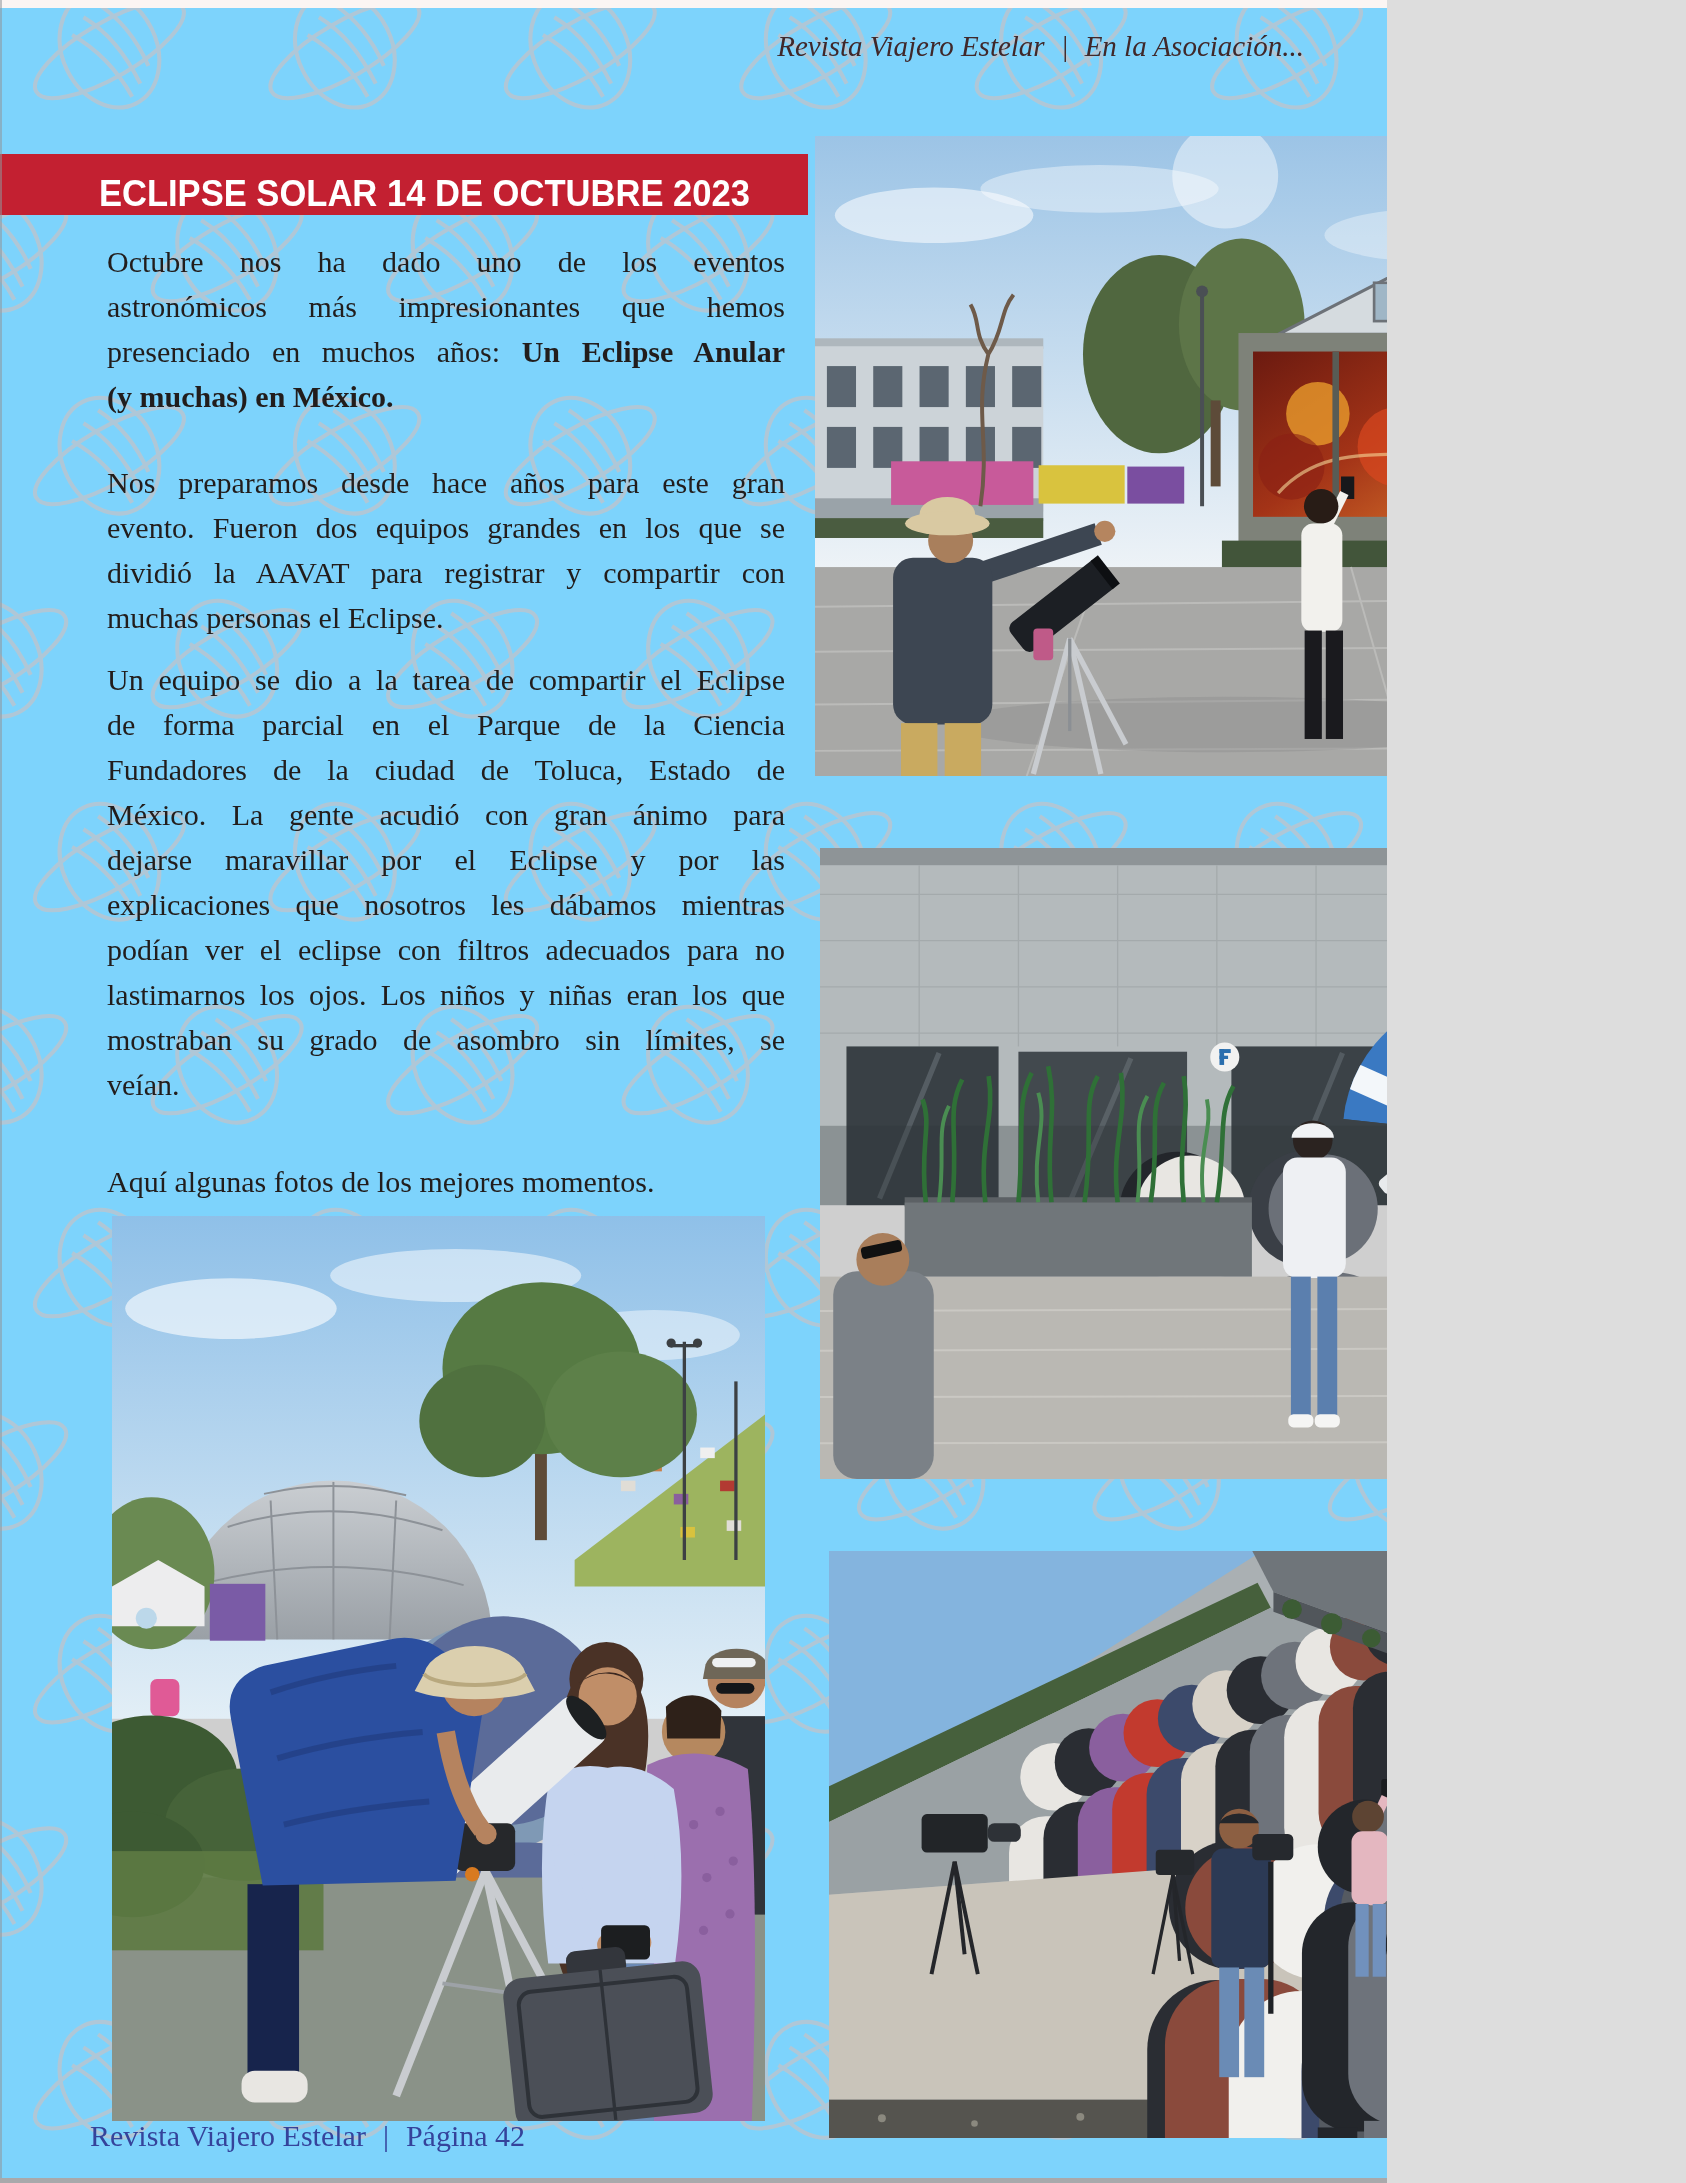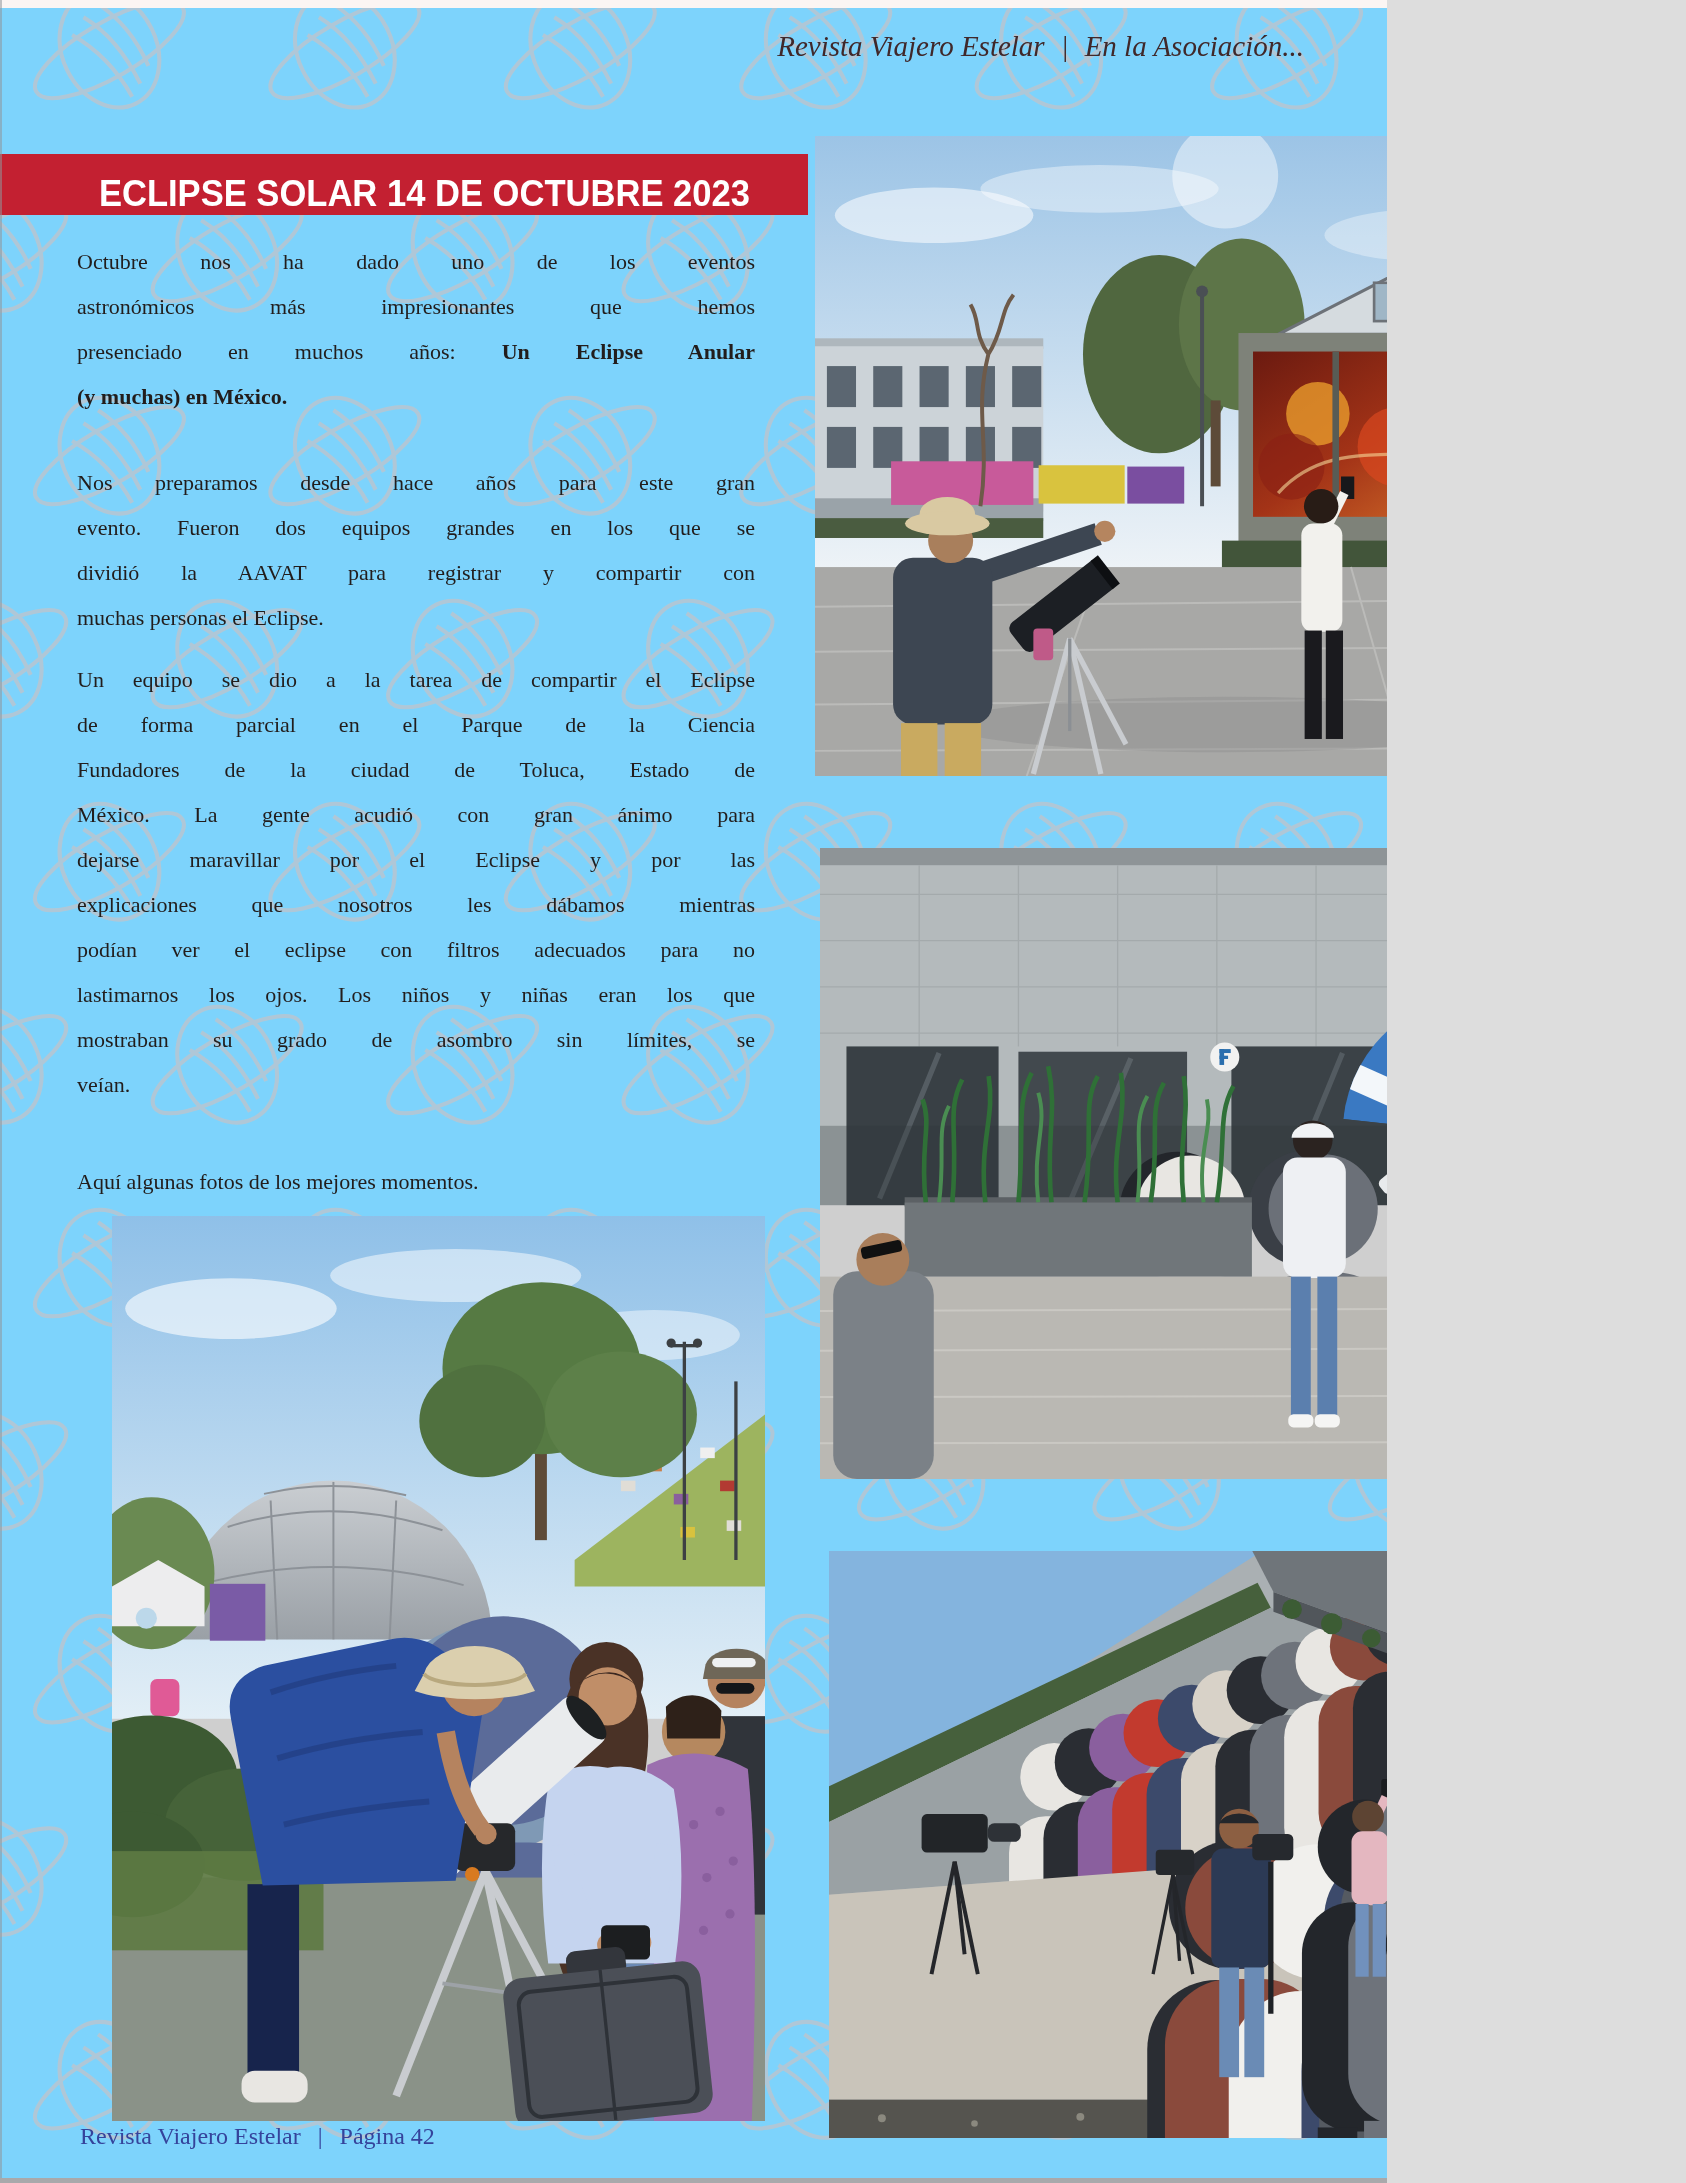--- a/index.html
+++ b/index.html
@@ -12,33 +12,33 @@
 
   .hdr{position:absolute;top:30px;right:83px;font-style:italic;font-size:29px;color:#40282a;
        white-space:nowrap;z-index:2;}
   .hdr .sep{margin:0 16px;color:#40282a;}
 
   .banner{position:absolute;left:0;top:154px;width:808px;height:61px;background:#c32031;
           display:flex;align-items:flex-end;z-index:2;}
   .banner span{font-family:"Liberation Sans",sans-serif;font-weight:bold;font-size:36px;color:#ffffff;
           padding-left:103px;white-space:nowrap;transform:scaleX(.96);transform-origin:left center;}
 
-  .para{position:absolute;left:77px;width:678px;font-size:22px;color:#221d1c;z-index:2;}
+  .para{position:absolute;left:107px;width:678px;font-size:30px;color:#221d1c;z-index:2;}
   .bl{height:45px;line-height:45px;overflow:hidden;}
   .j{text-align:justify;}
   .j::after{content:"";display:inline-block;width:100%;height:0;}
 
   .photo{position:absolute;overflow:hidden;background:#cfcfcf;z-index:1;}
   .photo svg{display:block;width:100%;height:100%;}
   .p1{left:815px;top:136px;width:794px;height:640px;}
   .p2{left:820px;top:848px;width:795px;height:631px;}
   .p3{left:829px;top:1551px;width:795px;height:587px;}
   .p4{left:112px;top:1216px;width:653px;height:905px;}
 
-  .ftr{position:absolute;left:80px;top:2119px;font-size:24px;line-height:34px;color:#35439b;
+  .ftr{position:absolute;left:90px;top:2119px;font-size:30px;line-height:34px;color:#35439b;
        white-space:nowrap;z-index:3;}
   .ftr .sep{margin:0 17px;}
 </style>
 </head>
 <body>
 
 <svg width="0" height="0" style="position:absolute" aria-hidden="true">
   <defs>
     <symbol id="prs" viewBox="0 0 40 104">
       <circle cx="20" cy="13" r="12"></circle>

